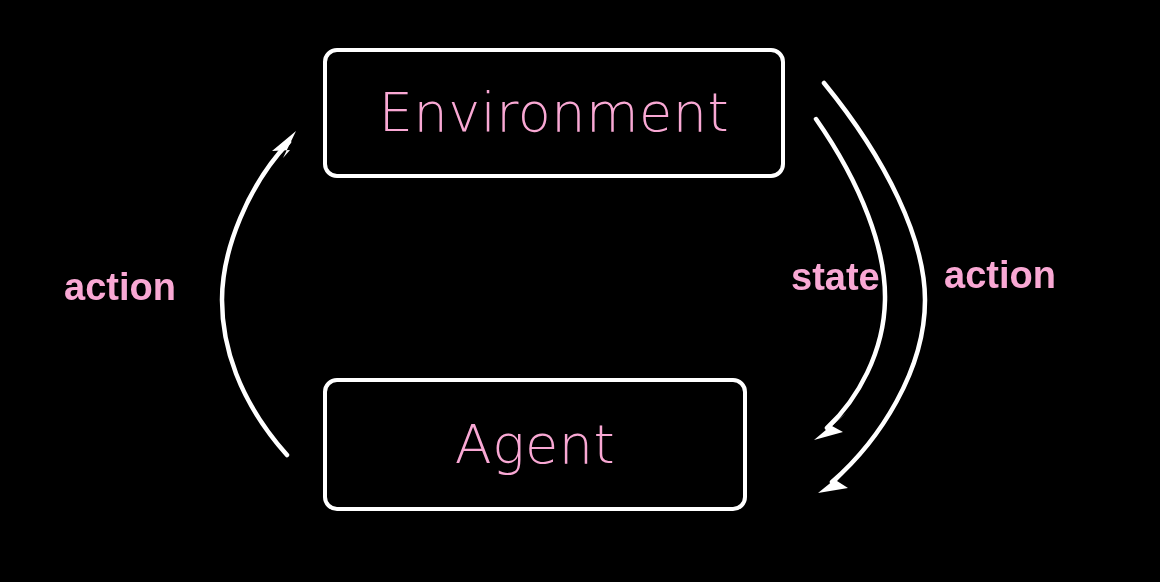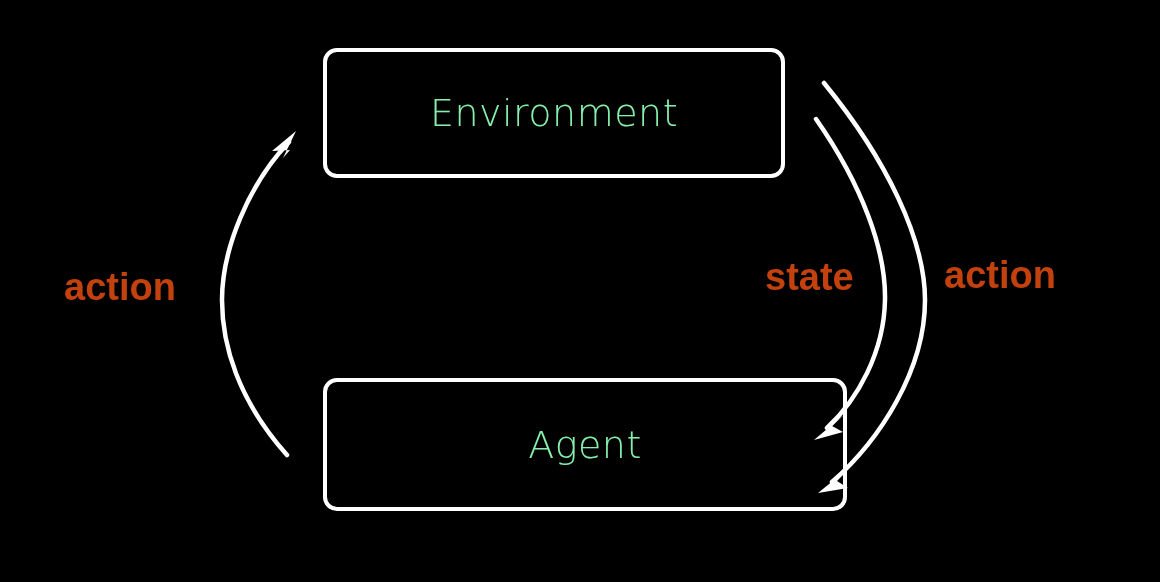--- a/index.html
+++ b/index.html
@@ -30,49 +30,49 @@
   }
   #env-box {
     left: 323px;
     top: 48px;
     width: 462px;
     height: 130px;
   }
   #agent-box {
     left: 323px;
     top: 378px;
-    width: 524px;
+    width: 424px;
     height: 133px;
   }
   .node-label {
-    color: #86efac;
+    color: #f9a8d4;
     font-family: "DejaVu Sans", sans-serif;
     font-weight: 300;
-    font-size: 38px;
+    font-size: 54px;
     line-height: 1;
     letter-spacing: 0.5px;
     white-space: nowrap;
     -webkit-font-smoothing: antialiased;
   }
   .edge-label {
     position: absolute;
-    color: #c2410c;
+    color: #f9a8d4;
     font-family: "Liberation Sans", sans-serif;
     font-weight: bold;
     font-size: 38px;
     line-height: 1;
     white-space: nowrap;
     letter-spacing: 0px;
   }
   #label-action {
     left: 64px;
     top: 268px;
   }
   #label-state {
-    left: 765px;
+    left: 791px;
     top: 258px;
   }
   #label-reward {
     left: 944px;
     top: 256px;
   }
   #arrow-layer {
     position: absolute;
     left: 0;
     top: 0;

